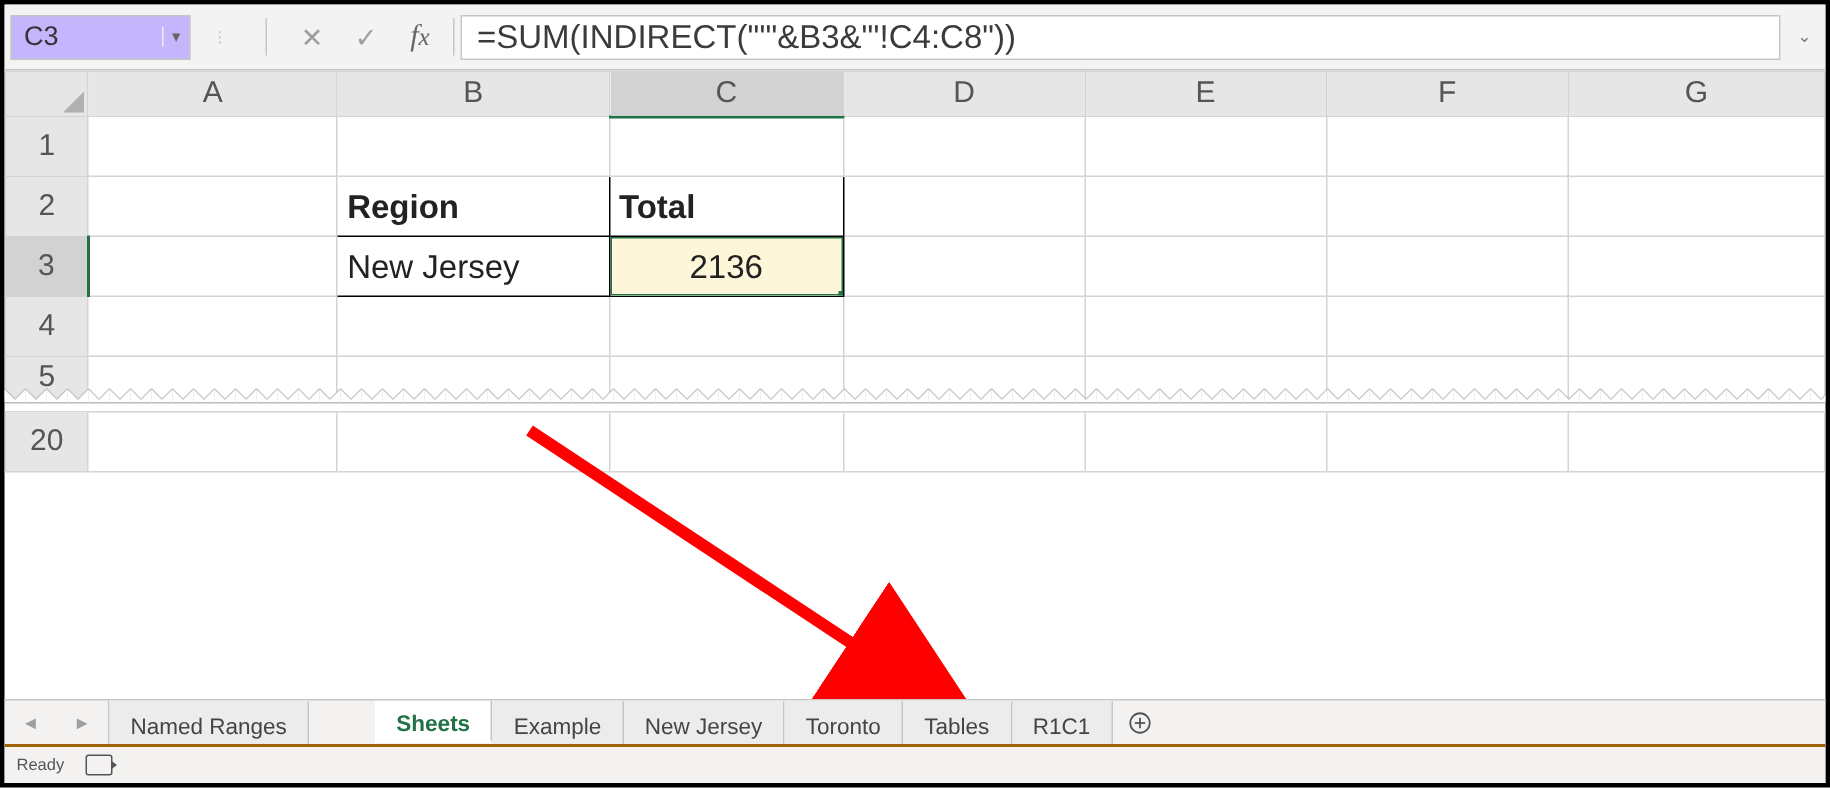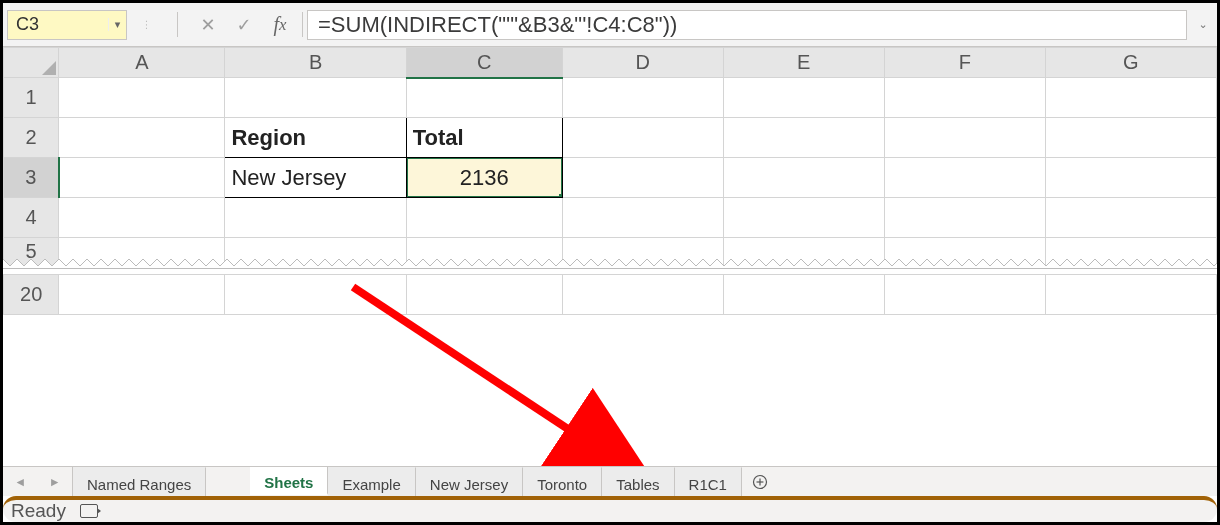--- a/index.html
+++ b/index.html
@@ -32,21 +32,21 @@
     display:flex;
     align-items:center;
     height: 44px;
     background: #f3f3f3;
     border-bottom: 1px solid #c8c6c4;
   }
   .name-box {
     width: 120px;
     height: 30px;
     margin: 0 2px 0 4px;
-    background: #fef9c3;
+    background: #c4b5fd;
     border: 1px solid #c8c6c4;
     display:flex;
     align-items:center;
     color:#333;
     font-size: 18px;
     position:relative;
   }
   .name-box span.val{
     flex:1; padding:0 8px;
   }
@@ -225,27 +225,26 @@
   .add-sheet{
     width:36px; display:flex; align-items:center; justify-content:center;
     color:#555;
   }
   .add-sheet svg{stroke:#555;}
 
   .status-bar{
     position:absolute;
     left:0; right:0; bottom:0; height:26px;
     background: var(--tab-bg);
-    border-top:4px solid #a16207;
+    border-top:2px solid #a16207;
     display:flex; align-items:center;
     padding:0 8px;
-    font-size:19px;
+    font-size:11px;
     color:#555;
     gap:14px;
-    border-radius:13px;
   }
   .status-bar .rec-icon{
     width:18px; height:14px; border:1.5px solid #555; border-radius:2px;
     position:relative;
   }
   .status-bar .rec-icon::after{
     content:""; position:absolute; right:-4px; top:3px;
     border-left:4px solid #555;
     border-top:3px solid transparent;
     border-bottom:3px solid transparent;

